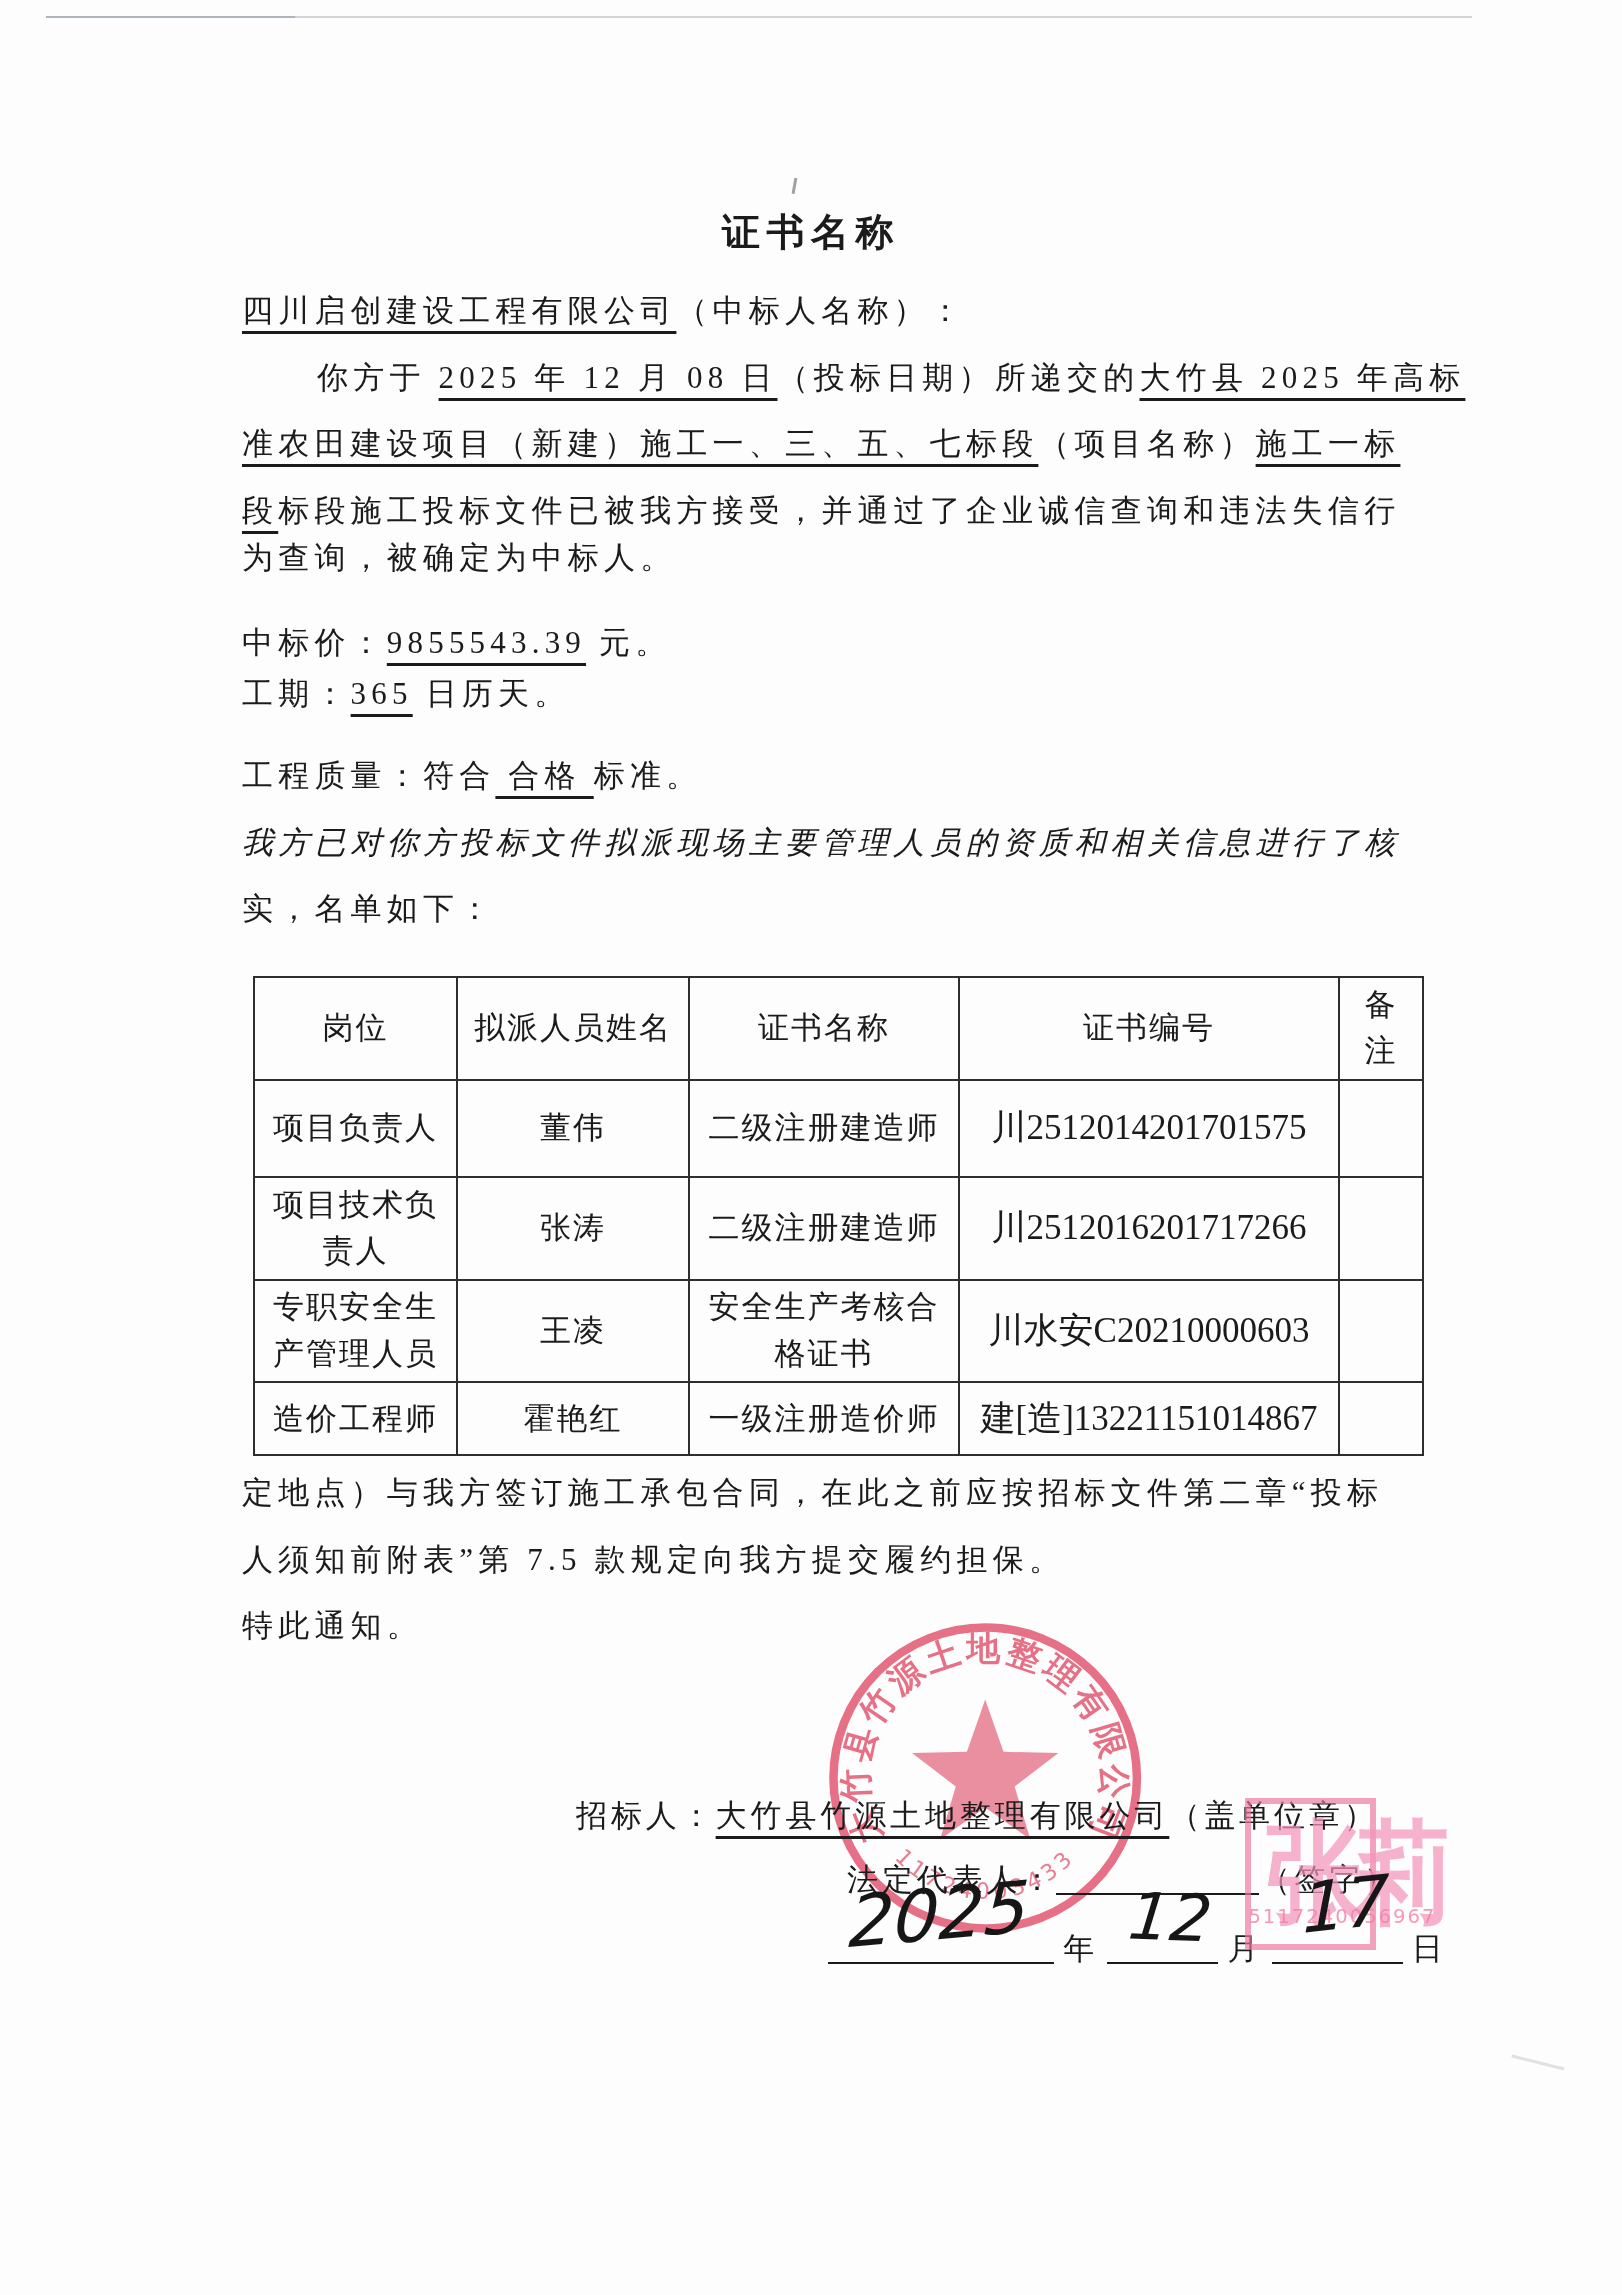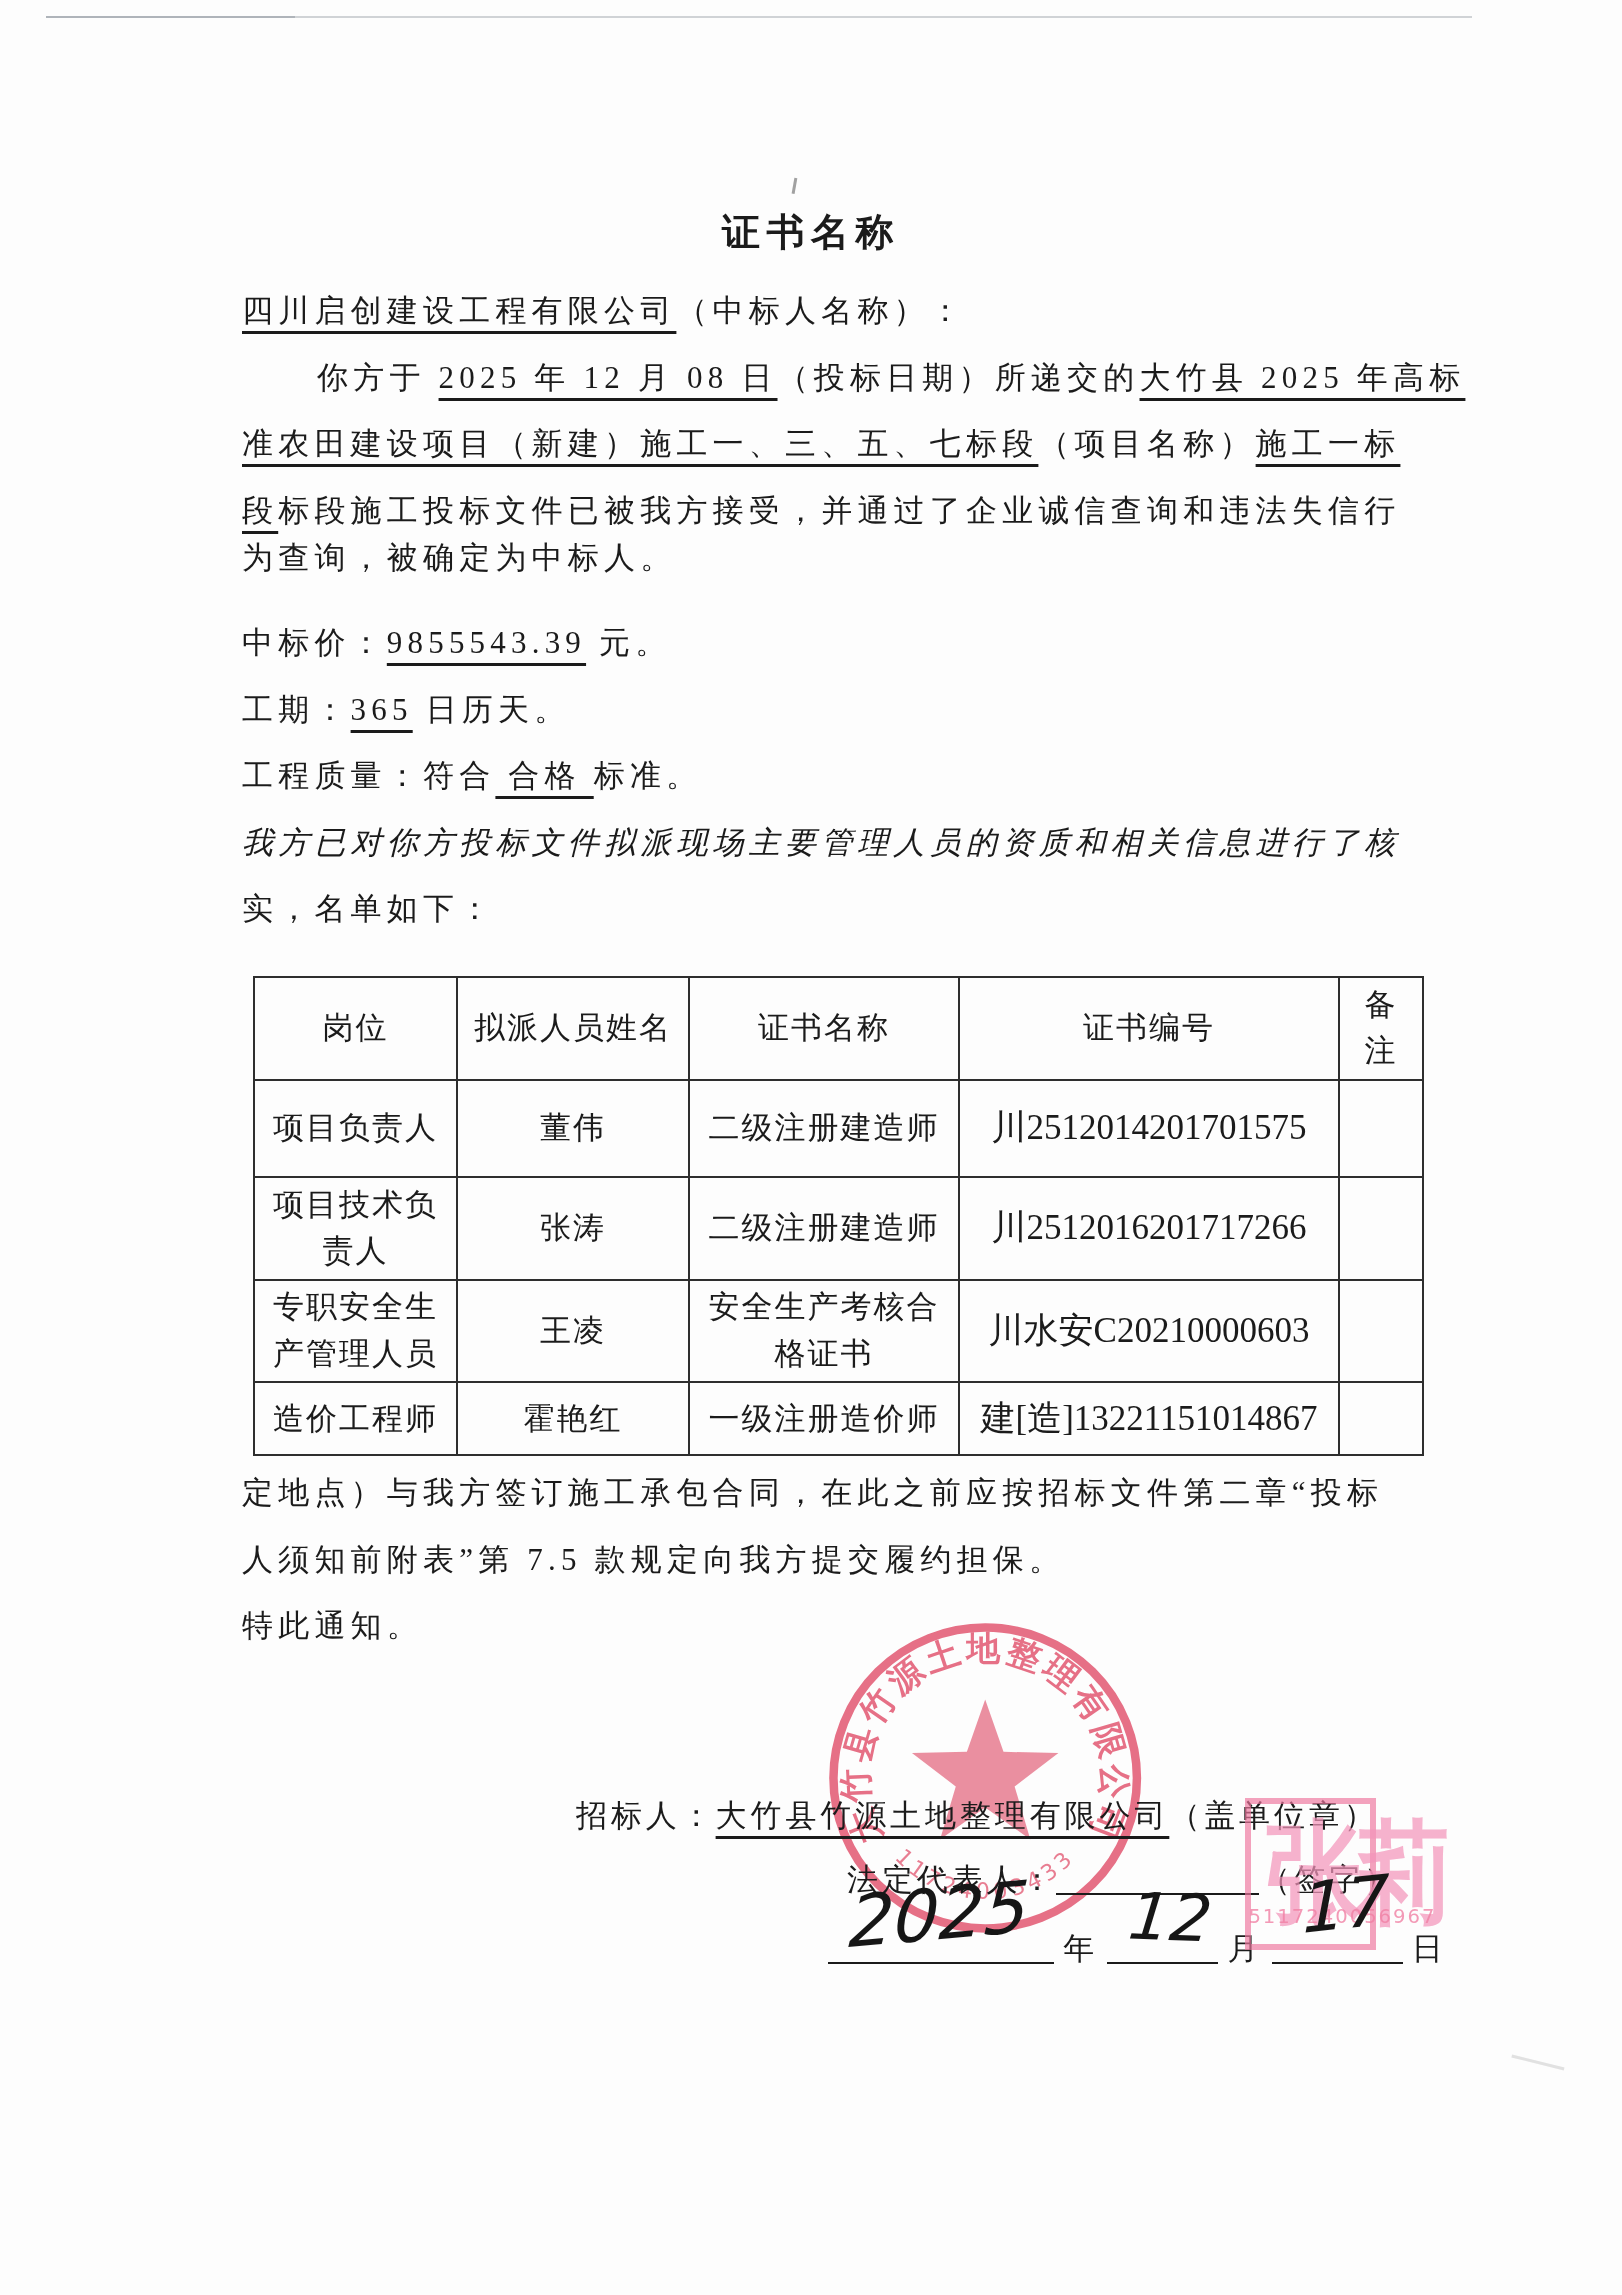--- a/index.html
+++ b/index.html
@@ -63,21 +63,21 @@
   <div class="ln" style="top:493px;">
     <span class="u">段</span><span>标段施工投标文件已被我方接受，并通过了企业诚信查询和违法失信行</span>
   </div>
 
   <div class="ln" style="top:540px;">为查询，被确定为中标人。</div>
 
   <div class="ln" style="top:625px;">
     <span>中标价：</span><span class="u">9855543.39</span><span> 元。</span>
   </div>
 
-  <div class="ln" style="top:692px;font-family:Liberation Serif, serif;">
+  <div class="ln" style="top:676px;font-family:Liberation Serif, serif;">
     <span>工期：</span><span class="u">365</span><span> 日历天。</span>
   </div>
 
   <div class="ln" style="top:758px;">
     <span>工程质量：符合</span><span class="u"> 合格 </span><span> 标准。</span>
   </div>
 
   <div class="ln" style="top:825px;font-style:italic;">我方已对你方投标文件拟派现场主要管理人员的资质和相关信息进行了核</div>
   <div class="ln" style="top:891px;">实，名单如下：</div>
 

